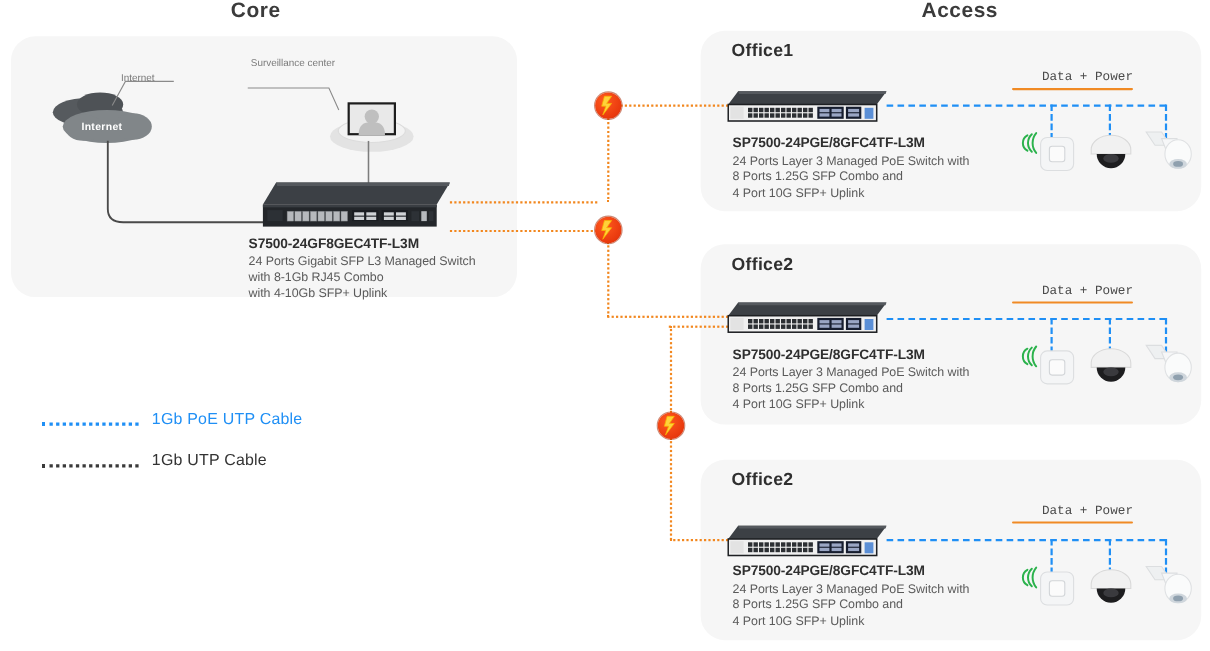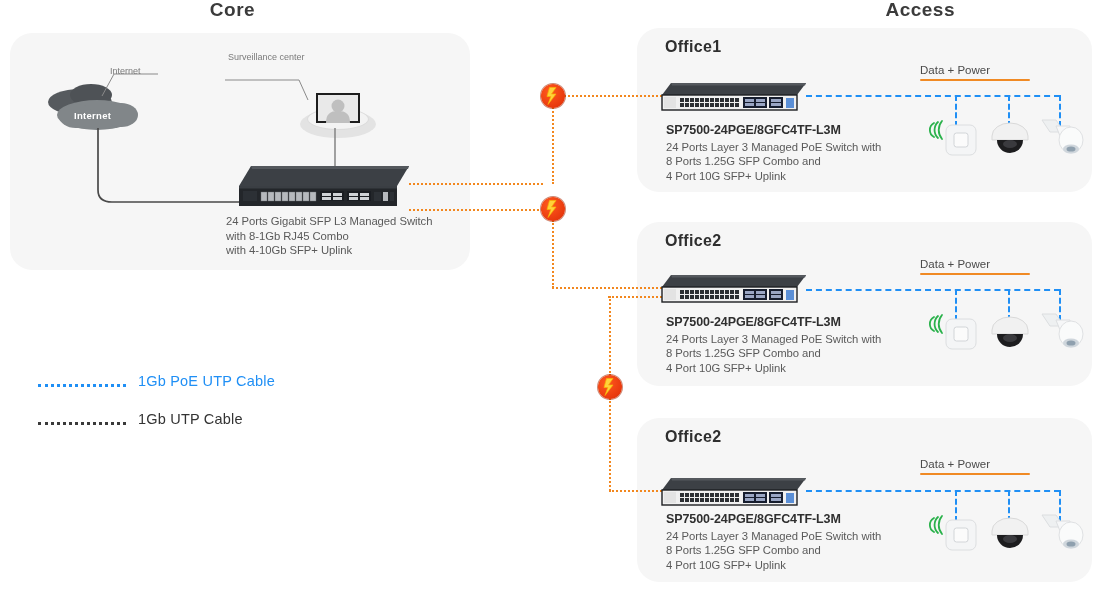--- a/index.html
+++ b/index.html
@@ -16,21 +16,21 @@
   
   .section-title{
     position:absolute;
     font-size:19px;
     font-weight:bold;
     color:#3b3b3b;
     letter-spacing:.5px;
     text-align:center;
   }
   #core-title{left:150px;top:-1px;width:165px;}
-  #access-title{left:790px;top:-1px;width:165px;text-align:right;}
+  #access-title{left:790px;top:-1px;width:165px;}
 
   
   .panel{
     position:absolute;
     background:#f6f6f6;
     border-radius:22px;
   }
   #core-panel{left:10px;top:33px;width:460px;height:237px;}
   #office1-panel{left:637px;top:28px;width:455px;height:164px;}
   #office2-panel{left:637px;top:222px;width:455px;height:164px;}
@@ -54,21 +54,21 @@
   .caption .desc{
     font-size:11.3px;color:#5a5a5a;display:block;letter-spacing:-.05px;
   }
 
   
   .tiny-label{
     position:absolute;font-size:9px;color:#7a7a7a;white-space:nowrap;
   }
 
   
-  .dp{position:absolute;text-align:left;}
+  .dp{position:absolute;text-align:right;font-family:Liberation Mono, monospace;}
   .dp .dp-text{font-size:11.5px;color:#4a4a4a;display:block;}
   .dp .dp-rule{
     display:block;height:2px;background:#f08a24;margin-top:3px;border-radius:1px;
   }
 
   
   #legend{position:absolute;left:38px;top:370px;width:330px;}
   .legend-row{position:relative;height:38px;}
   .legend-dash{
     position:absolute;left:0;top:14px;width:88px;height:0;
@@ -198,20 +198,21 @@
           <rect x="123" y="33" width="9" height="3"></rect>
       </g>
 
       <rect x="137" y="28" width="7" height="9" fill="#2d3136"></rect>
       <rect x="146" y="28" width="5" height="9" fill="#b6b9bd"></rect>
       <rect x="153" y="28" width="4" height="9" fill="#2d3136"></rect>
     </svg>
   </div>
 
   <div class="caption" style="left:226px;top:214px;width:240px;">
+    <span class="model">S7500-24GF8GEC4TF-L3M</span>
     <span class="desc">24 Ports Gigabit SFP L3  Managed Switch</span>
     <span class="desc">with 8-1Gb RJ45 Combo</span>
     <span class="desc">with 4-10Gb SFP+ Uplink</span>
   </div>
 
   <div class="hline fiber" style="left:409px;top:183px;width:134px;"></div>
 
   <div class="hline fiber" style="left:409px;top:209px;width:134px;"></div>
 
   <div class="fiber-icon" style="left:541px;top:84px;">

